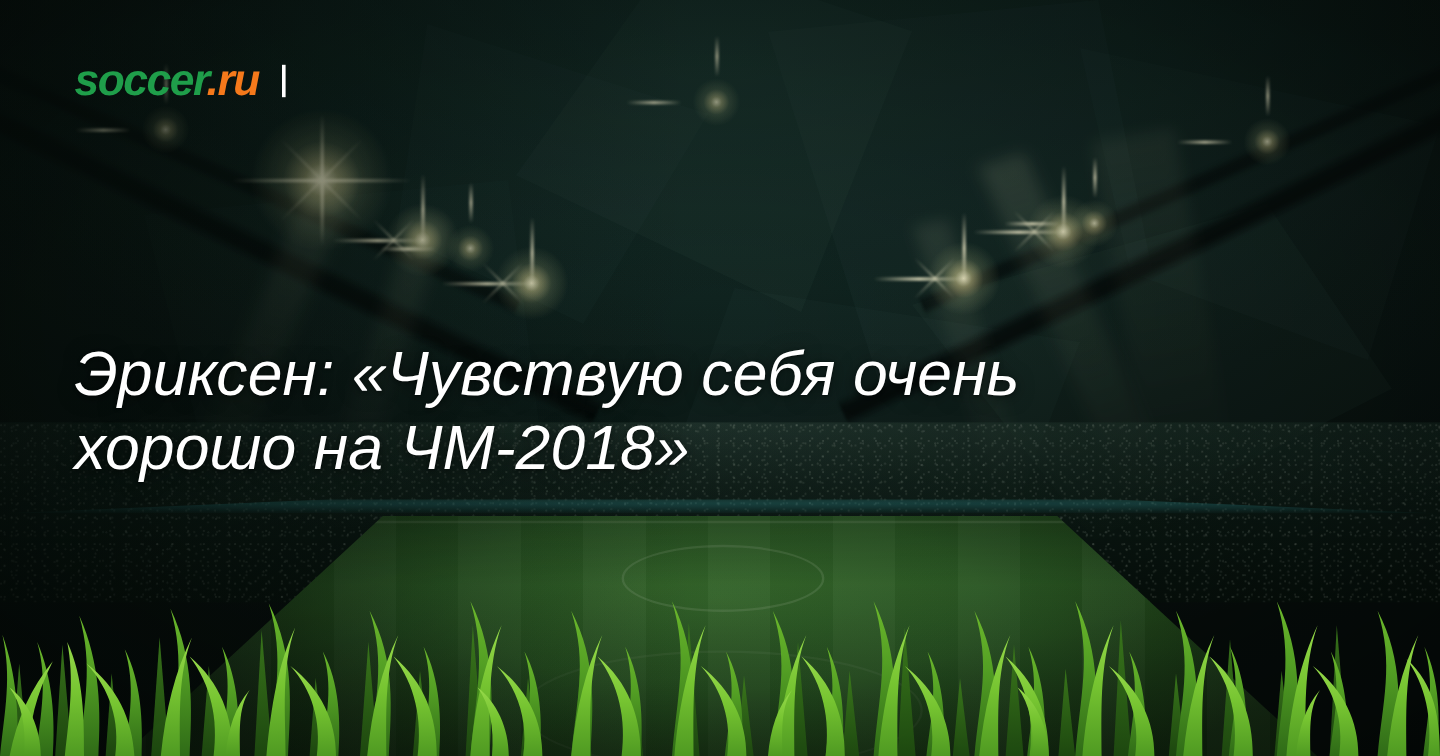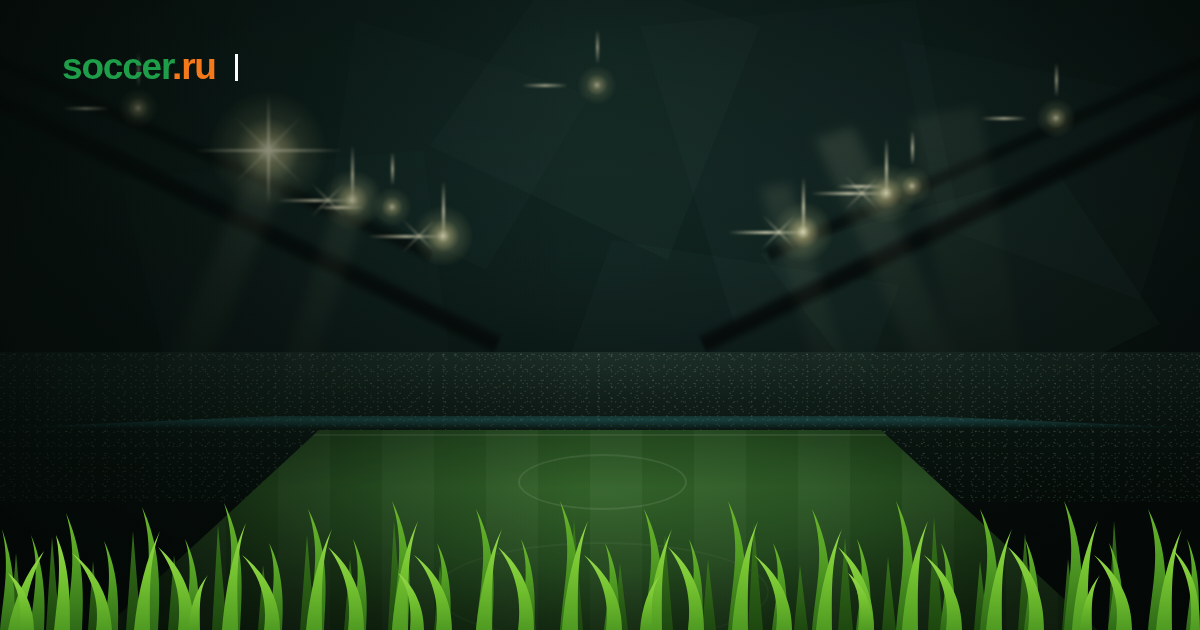--- a/index.html
+++ b/index.html
@@ -8,20 +8,21 @@
     padding: 0;
     background: #000;
   }
   #card {
     position: relative;
     width: 1200px;
     height: 630px;
     overflow: hidden;
     background: #4c1d95;
     font-family: "Liberation Sans", "DejaVu Sans", sans-serif;
+    font-style: italic;
     -webkit-font-smoothing: antialiased;
   }
 
   
   .layer { position: absolute; inset: 0; }
 
   
   .bg-base {
     background:
       radial-gradient(ellipse 900px 520px at 50% 8%, #16302b 0%, #102420 38%, #0a1613 68%, #060d0b 100%);
@@ -436,14 +437,15 @@
         <path d="M1080 135 C1082 112 1088 94 1100 80 C1090 96 1092 116 1092 135 Z"></path>
       </g>
     </svg>
   </div>
 
   <div class="brandbar">
     <span class="logo"><span class="w-soccer">soccer</span><span class="w-ru">.ru</span></span>
     <span class="divider"></span>
   </div>
 
+  <h1 class="headline">Эриксен: «Чувствую себя очень хорошо на ЧМ-2018»</h1>
 
 </div>
 
 </body></html>

